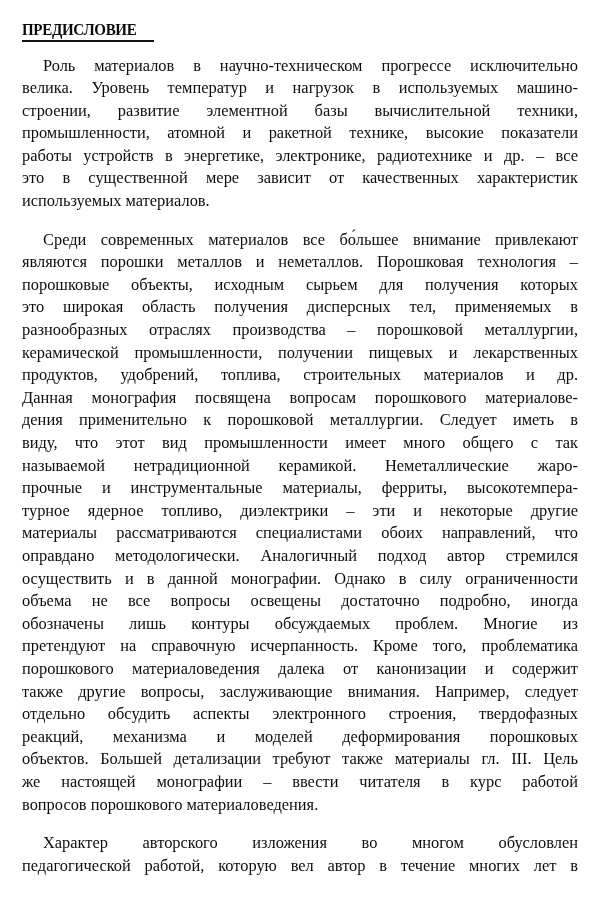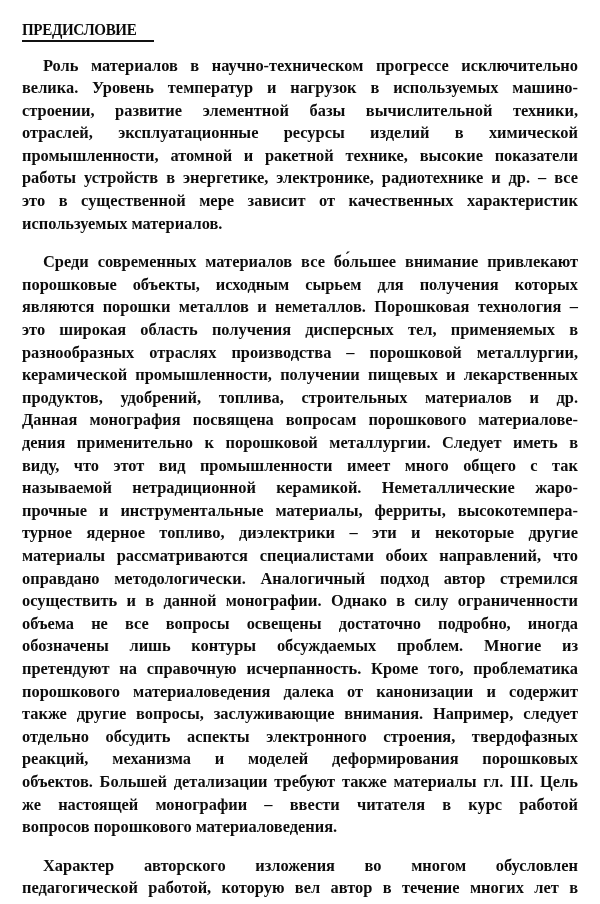--- a/index.html
+++ b/index.html
@@ -50,21 +50,21 @@
     width: 132px;
     height: 1.5px;
     background: #111111;
     margin: 1px 0 0 0;
   }
 
   
   .linebox {
     display: block;
     font-size: 16.4px;
-    font-weight: bold;
+    font-weight: normal;
     line-height: 22.6px;
     color: #0d0d0d;
     white-space: nowrap;
   }
   .linebox.justified {
     text-align: justify;
     text-align-last: justify;
     white-space: normal;
   }
   .linebox.natural {
@@ -88,31 +88,30 @@
 <div class="page">
   <div class="content">
 
     <div class="preface-heading">ПРЕДИСЛОВИЕ</div>
     <div class="heading-rule"></div>
 
     <div class="para-block" style="margin-top:13px;">
       <div class="linebox justified indent">Роль материалов в научно-техническом прогрессе исключительно</div>
       <div class="linebox justified">велика. Уровень температур и нагрузок в используемых машино-</div>
       <div class="linebox justified">строении, развитие элементной базы вычислительной техники,</div>
-      <div class="linebox justified">отраслей, эксплуатационные ресурсы изделий в химической</div>
       <div class="linebox justified">промышленности, атомной и ракетной технике, высокие показатели</div>
       <div class="linebox justified">работы устройств в энергетике, электронике, радиотехнике и др. – все</div>
       <div class="linebox justified">это в существенной мере зависит от качественных характеристик</div>
       <div class="linebox natural">используемых материалов.</div>
     </div>
 
     <div class="para-block">
       <div class="linebox justified indent">Среди современных материалов все бо́льшее внимание привлекают</div>
+      <div class="linebox justified">являются порошки металлов и неметаллов. Порошковая технология –</div>
       <div class="linebox justified">порошковые объекты, исходным сырьем для получения которых</div>
-      <div class="linebox justified">являются порошки металлов и неметаллов. Порошковая технология –</div>
       <div class="linebox justified">это широкая область получения дисперсных тел, применяемых в</div>
       <div class="linebox justified">разнообразных отраслях производства – порошковой металлургии,</div>
       <div class="linebox justified">керамической промышленности, получении пищевых и лекарственных</div>
       <div class="linebox justified">продуктов, удобрений, топлива, строительных материалов и др.</div>
       <div class="linebox justified">Данная монография посвящена вопросам порошкового материалове-</div>
       <div class="linebox justified">дения применительно к порошковой металлургии. Следует иметь в</div>
       <div class="linebox justified">виду, что этот вид промышленности имеет много общего с так</div>
       <div class="linebox justified">называемой нетрадиционной керамикой. Неметаллические жаро-</div>
       <div class="linebox justified">прочные и инструментальные материалы, ферриты, высокотемпера-</div>
       <div class="linebox justified">турное ядерное топливо, диэлектрики – эти и некоторые другие</div>

